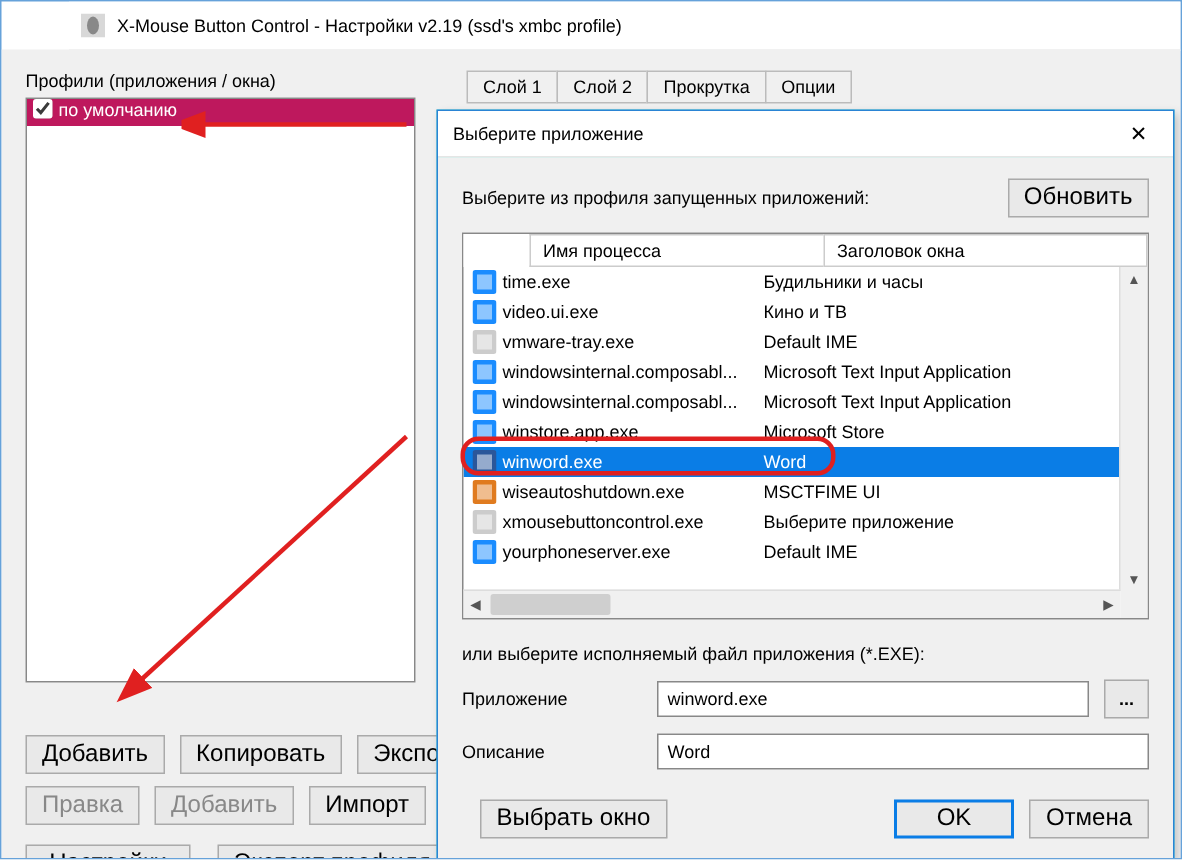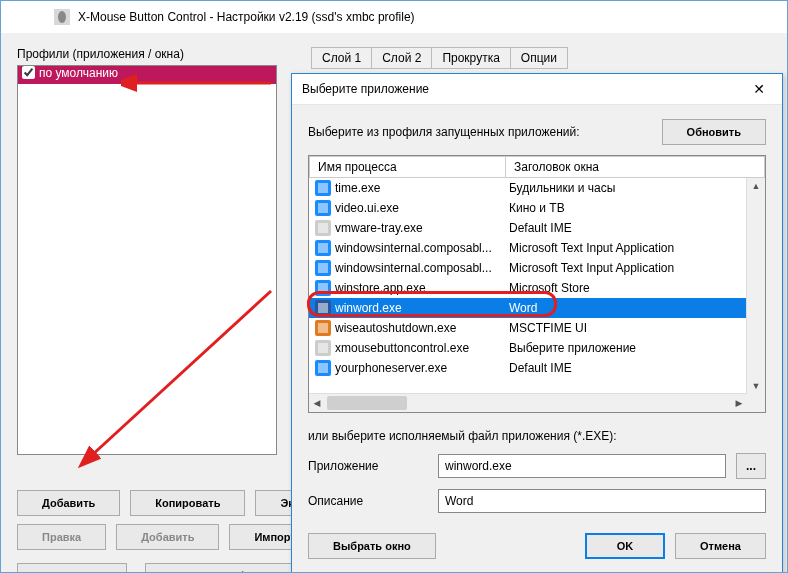--- a/index.html
+++ b/index.html
@@ -7,58 +7,58 @@
   .titlebar { height:32px; background:#fff; display:flex; align-items:center; padding:0 8px; border-bottom:1px solid #e5e5e5;margin-left:45px;}
   .titlebar .app-icon { width:16px; height:16px; margin-right:8px; }
   .titlebar .title-text { font-size:12px; }
   .content { position:absolute; top:32px; left:0; right:0; bottom:0; background:#f0f0f0; padding:14px 16px; box-sizing:border-box;}
   .profiles-label { font-size:12px; margin-bottom:4px; }
   .profiles-list { width:260px; height:390px; border:1px solid #888; background:#fff; box-sizing:border-box; }
   .profiles-list .row { height:18px; display:flex; align-items:flex-start; padding:0 4px; color:#fff; background:#be185d; }
   .profiles-list input[type=checkbox]{ margin:0 4px 0 0; accent-color:#fff; }
   .main-tabs { position:absolute; top:46px; left:310px; display:flex; }
   .main-tabs .tab { border:1px solid #bbb; background:#f0f0f0; padding:3px 10px; font-size:12px; margin-right:-1px; cursor:default;}
-  .btn { border:1px solid #aaa; background:#e9e9e9; height:26px; padding:0 24px; font-size:11px; min-width:72px; box-sizing:border-box; display:inline-flex; align-items:center; justify-content:center; cursor:default;font-weight:bold;}
+  .btn { border:1px solid #aaa; background:#e9e9e9; height:26px; padding:0 10px; font-size:16px; min-width:72px; box-sizing:border-box; display:inline-flex; align-items:center; justify-content:center; cursor:default;}
   .btn.disabled { color:#888; }
   .btn.primary { border:2px solid #0a7de6;margin-left:44px; }
   .button-row-1 { position:absolute; top:457px; left:16px; display:flex; gap:10px; }
   .button-row-2 { position:absolute; top:491px; left:16px; display:flex; gap:10px;border-radius:10px; }
   .button-row-3 { position:absolute; top:530px; left:16px; display:flex; gap:18px; }
   .button-row-3 .btn { min-width:110px; }
 
   
   .dialog { position:absolute; left:290px; top:72px; width:492px; height:500px; border:1px solid #2a84d4; background:#5eead4; box-shadow:2px 2px 6px rgba(0,0,0,0.2); box-sizing:border-box; }
   .dlg-title { height:30px; background:#fff; display:flex; align-items:center; justify-content:space-between; padding:0 10px; border-bottom:1px solid #e5e5e5;}
   .dlg-title span { font-size:12px; }
   .dlg-close { width:46px; height:30px; display:flex; align-items:center; justify-content:center; font-size:14px; cursor:default; margin-right:-10px;}
   .dlg-body { padding:14px 16px 0 16px; background:#f0f0f0; height:calc(100% - 30px); box-sizing:border-box; position:relative;}
   .dlg-instr-row { display:flex; justify-content:space-between; align-items:center; margin-bottom:10px;}
   .proc-table { border:1px solid #888; background:#fff; height:256px; position:relative; }
-  .pt-header { display:flex; height:22px; background:#fff; }
+  .pt-header { display:flex; height:22px; background:#fff;padding-left:44px; }
   .pt-header .col { border:1px solid #ccc; padding:2px 8px; font-size:12px; box-sizing:border-box; display:flex; align-items:center;}
   .pt-header .col.c1 { width:196px; border-right:none;}
   .pt-header .col.c2 { flex:1; }
   .pt-rows { position:absolute; top:22px; left:0; right:18px; bottom:18px; overflow:hidden; }
   .pt-row { display:flex; height:20px; align-items:center; font-size:12px; }
   .pt-row .c1 { width:196px; padding-left:6px; display:flex; align-items:center; gap:4px; box-sizing:border-box; white-space:nowrap; overflow:hidden; text-overflow:ellipsis;}
   .pt-row .c2 { flex:1; padding-left:4px; white-space:nowrap; overflow:hidden; text-overflow:ellipsis;}
   .pt-row.selected { background:#0a7de6; color:#fff; }
   .icon { width:16px; height:16px; flex-shrink:0; }
   .scroll-v { position:absolute; top:22px; right:0; bottom:18px; width:18px; background:#f0f0f0; border-left:1px solid #ddd; display:flex; flex-direction:column; justify-content:space-between; align-items:center;}
   .scroll-h { position:absolute; left:0; right:18px; bottom:0; height:18px; background:#f0f0f0; border-top:1px solid #ddd; display:flex; justify-content:space-between; align-items:center;}
   .scroll-corner { position:absolute; right:0; bottom:0; width:18px; height:18px; background:#f0f0f0; }
   .sbtn { width:16px; height:16px; display:flex; align-items:center; justify-content:center; font-size:9px; color:#555;}
   .thumb-h { position:absolute; left:18px; top:2px; height:14px; width:80px; background:#cfcfcf; border-radius:2px;}
 
   .form-row { display:flex; align-items:center; margin-top:10px; gap:10px;}
   .form-row .lbl { width:120px; }
   .form-row input { flex:1; height:24px; border:1px solid #888; padding:0 6px; font-family:inherit; font-size:12px; box-sizing:border-box; background:#fff;}
   .dots-btn { width:28px; height:24px; border:1px solid #aaa; background:#e9e9e9; display:flex; align-items:center; justify-content:center; font-weight:bold;}
 
-  .dlg-btn-row { position:absolute; left:16px; right:16px; bottom:14px; display:flex; justify-content:flex-end; gap:10px;}
+  .dlg-btn-row { position:absolute; left:28px; right:16px; bottom:14px; display:flex; justify-content:flex-end; gap:10px;}
   .dlg-btn-row .left { margin-right:auto; }
 
   
   .arrow-svg { position:absolute; pointer-events:none; }
   .red-oval { position:absolute; border:3px solid #e02020; border-radius:12px; pointer-events:none; box-sizing:border-box;}
 </style>
 </head>
 <body>
 
 <div class="main-window">

